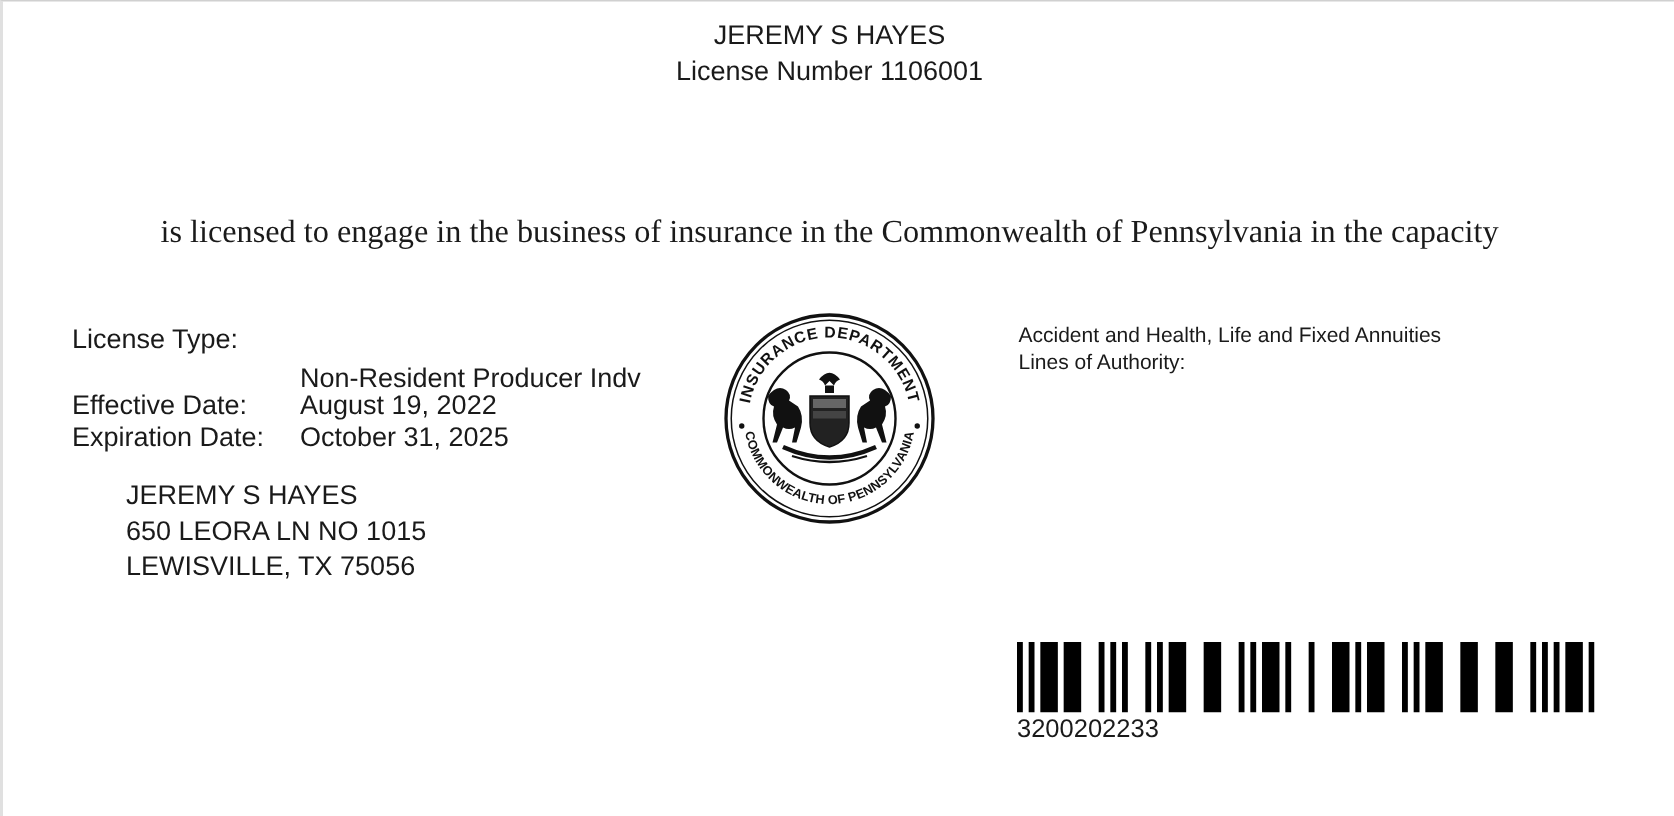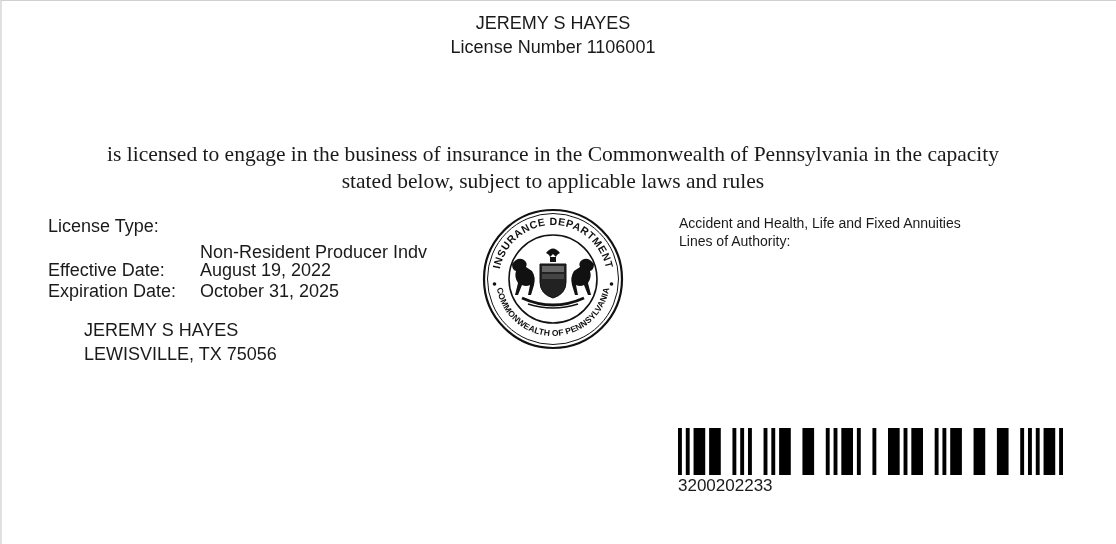--- a/index.html
+++ b/index.html
@@ -29,34 +29,34 @@
 </head>
 <body>
 
 <div class="frame"></div>
 
 <div class="abs hdr" style="top:12px;">JEREMY S HAYES</div>
 <div class="abs hdr" style="top:36px;">License Number 1106001</div>
 
 <div class="abs statement">
   <div>is licensed to engage in the business of insurance in the Commonwealth of Pennsylvania in the capacity</div>
-  <div>stated below, subject to applicable laws and rules</div>
 </div>
 
 <div class="abs lbl" style="left:48px; top:216px;">License Type:</div>
 <div class="abs lbl" style="left:200px; top:216px;margin-top:26px;">Non-Resident Producer Indv</div>
 
 <div class="abs lbl" style="left:48px; top:260px;">Effective Date:</div>
 <div class="abs lbl" style="left:200px; top:260px;">August 19, 2022</div>
 
 <div class="abs lbl" style="left:48px; top:281px;">Expiration Date:</div>
 <div class="abs lbl" style="left:200px; top:281px;">October 31, 2025</div>
 
 <div class="abs addr">
   <div>JEREMY S HAYES</div>
+  <div>650 LEORA LN NO 1015</div>
   <div>LEWISVILLE, TX  75056</div>
 </div>
 
 <div class="abs seal">
   <svg width="142" height="142" viewBox="0 0 142 142">
     <defs>
       <path id="arcTop" d="M 17 71 A 54 54 0 0 1 125 71"></path>
       <path id="arcBot" d="M 14 71 A 57 57 0 0 0 128 71"></path>
     </defs>
     <circle cx="71" cy="71" r="69" fill="none" stroke="#111" stroke-width="2.2"></circle>

